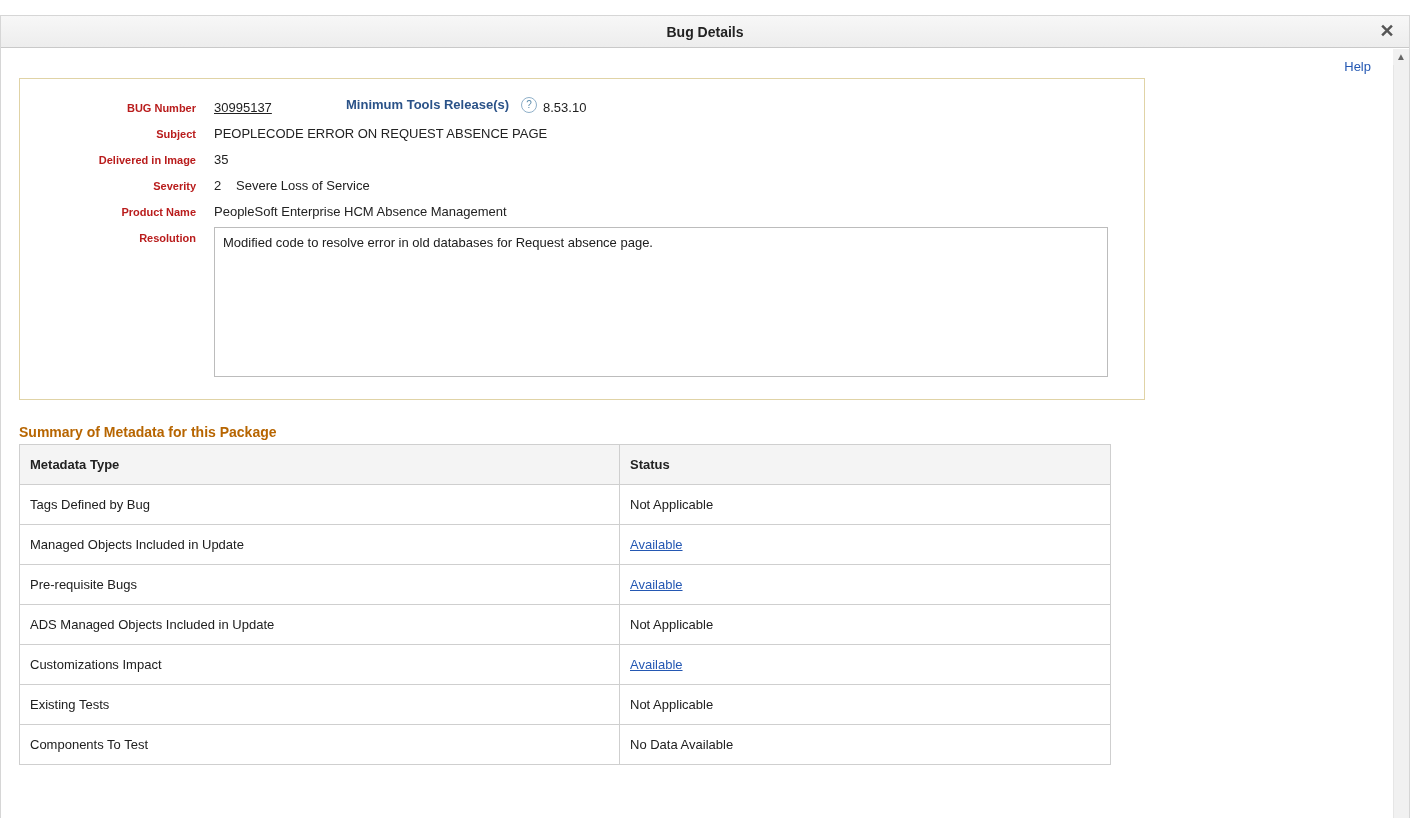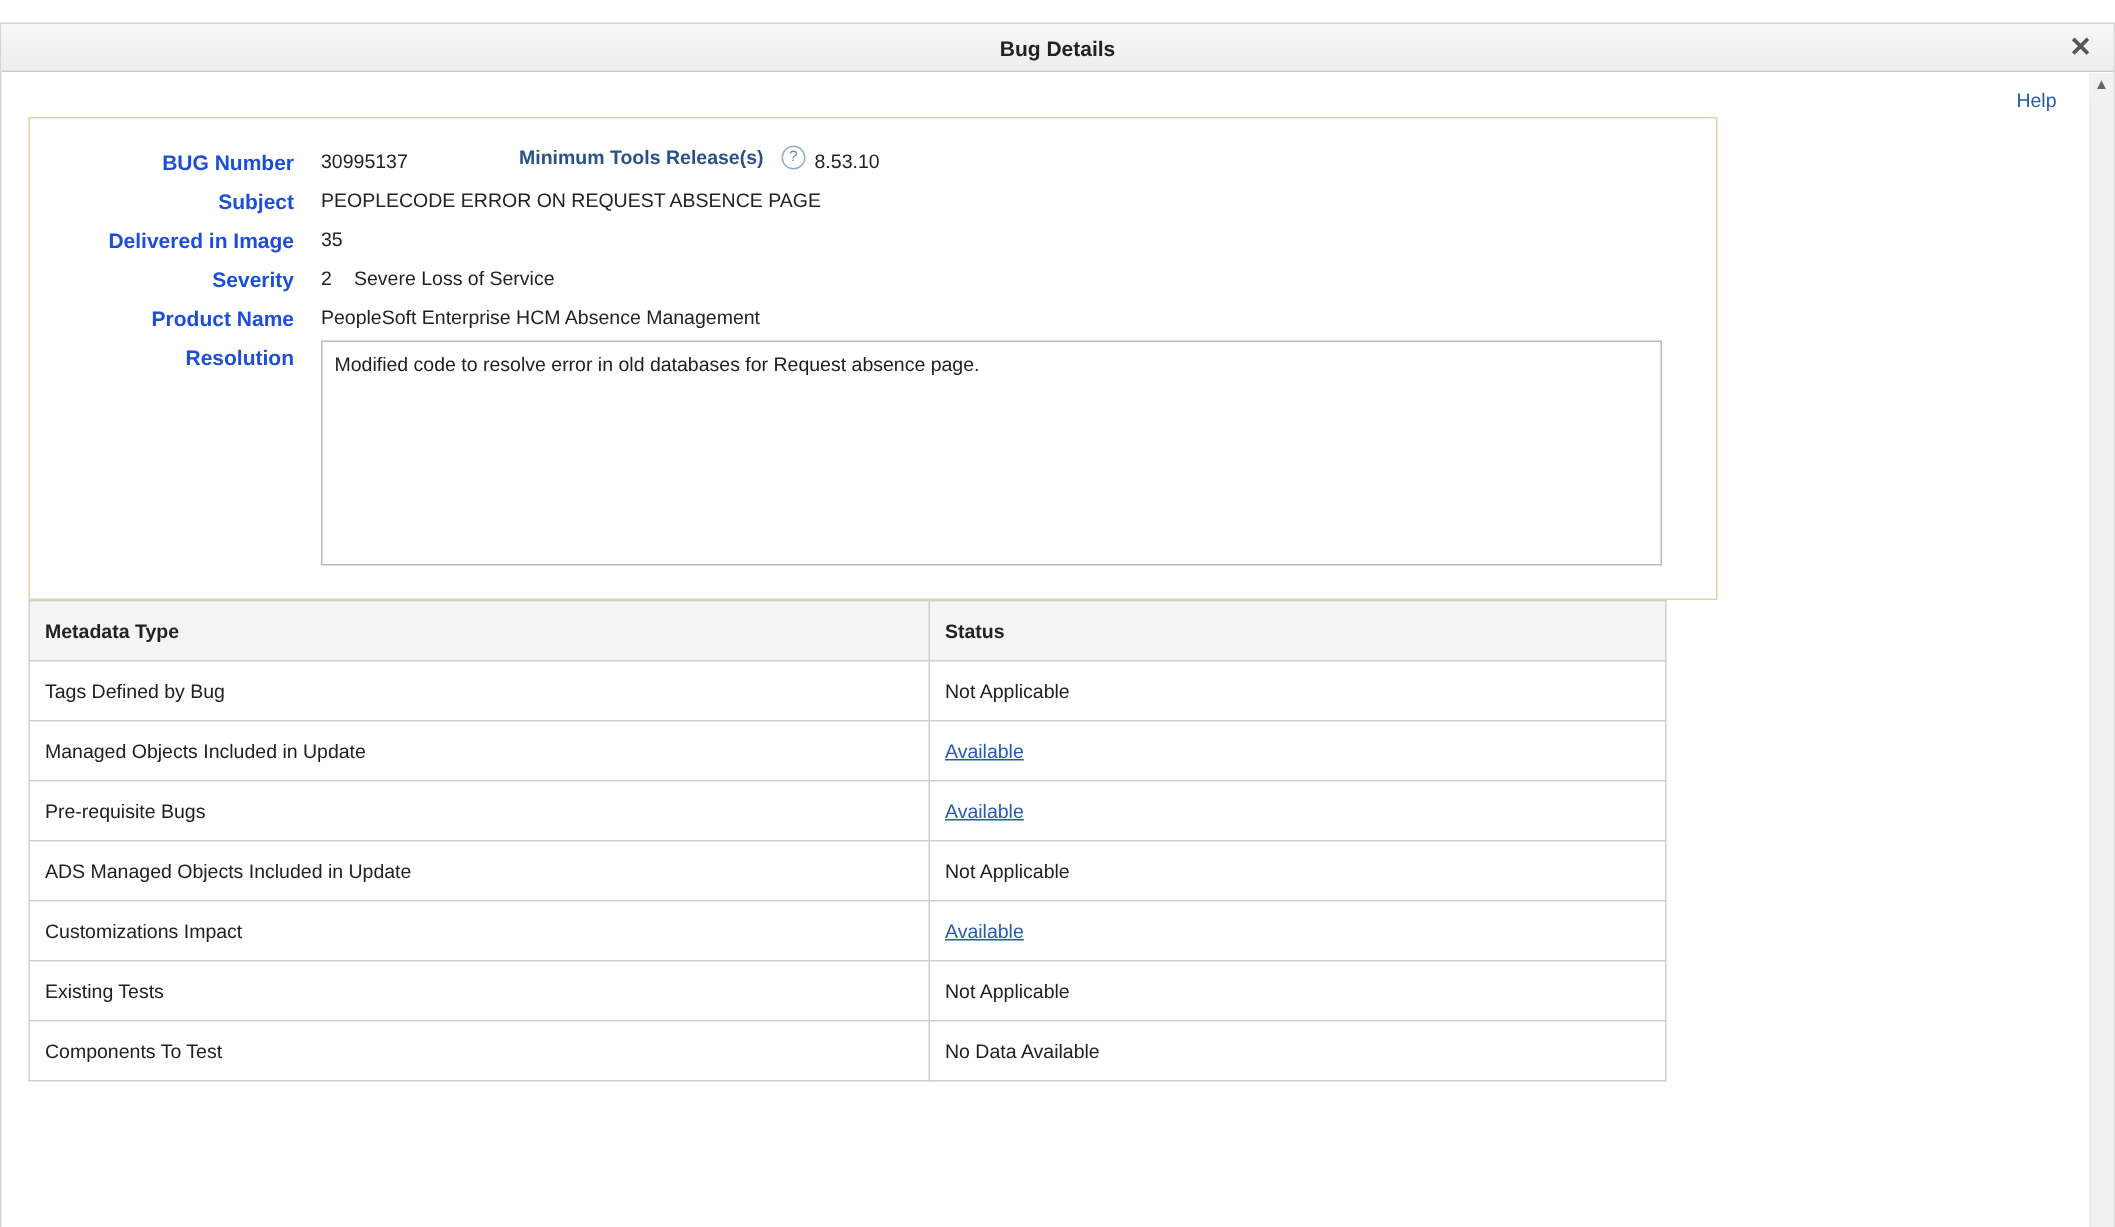--- a/index.html
+++ b/index.html
@@ -7,21 +7,21 @@
   .outer { width: 1410px; height: 818px; position: relative; background: #fff; margin: 15px auto; border: 1px solid #d6d6d6; }
   .title-bar { height: 32px; line-height: 32px; background: linear-gradient(#f7f7f7, #ededed); border-bottom: 1px solid #c9c9c9; position: relative; text-align: center; font-weight: 700; font-size: 14px; color: #222; }
   .close-x { position: absolute; right: 6px; top: 0; width: 32px; height: 32px; line-height: 30px; text-align: center; font-size: 18px; color: #555; cursor: pointer; }
   .scroll-body { position: absolute; left: 0; right: 16px; top: 33px; bottom: 0; overflow: hidden; padding: 0 18px 18px 18px; }
   .scrollbar-track { position: absolute; right: 0; top: 33px; bottom: 0; width: 16px; background: #f1f1f1; border-left: 1px solid #e6e6e6; }
   .scrollbar-arrow-up { position: absolute; right: 0; top: 0; width: 16px; height: 16px; text-align: center; font-size: 10px; line-height: 16px; color: #666; background: #f1f1f1; cursor: pointer; }
   .help-row { text-align: right; padding: 10px 4px 4px 0; }
   .help-link { color: #2458b3; font-size: 13px; text-decoration: none; cursor: pointer; text-align: center; }
   .field-box { border: 1px solid #e0d3a6; background: #fff; padding: 14px 18px 18px 18px; width: 1126px; }
   .row { display: flex; align-items: flex-start; margin: 4px 0; }
-  .label { width: 176px; text-align: right; padding-right: 18px; color: #1d4ed8; font-weight: 700; font-size: 14px; line-height: 22px; }
+  .label { width: 176px; text-align: right; padding-right: 18px; color: #b91c1c; font-weight: 700; font-size: 11px; line-height: 22px; }
   .val { flex: none; color: #222; line-height: 22px; }
   .min-tools-lbl { color: #2a5288; font-weight: 700; padding-left: 40px; padding-right: 6px; }
   .help-icon { display: inline-block; width: 16px; height: 16px; border: 1px solid #8fb0c9; border-radius: 50%; color: #5a8bab; font-size: 10px; line-height: 14px; text-align: center; vertical-align: middle; margin: 0 6px 3px 6px; cursor: pointer; }
   .resolution-box { border: 1px solid #bcbcbc; width: 894px; height: 150px; padding: 6px 8px; font-size: 13px; line-height: 18px; color: #202020; background: #fff; }
   .section-head { color: #b76500; font-weight: 700; font-size: 14px; margin: 24px 0 4px 0; }
   .meta-table { border-collapse: collapse; width: 1092px; }
   .meta-table th, .meta-table td { border: 1px solid #cfcfcf; padding: 12px 10px; text-align: left; font-size: 13px; }
   .meta-table th { background: #f4f4f4; font-weight: 700; color: #222; }
   .meta-table td.col1 { width: 600px; }
   .meta-table td.col2 { }
@@ -44,21 +44,21 @@
   <div class="scroll-body">
 
     <div class="help-row">
       <a class="help-link">Help</a>
     </div>
 
     <div class="field-box">
 
       <div class="row">
         <div class="label">BUG Number</div>
-        <div class="val" style="width:92px;">30995137</div>
+        <div class="val" style="width:92px;text-decoration:underline;">30995137</div>
         <span class="min-tools-lbl">Minimum Tools Release(s)</span>
         <span class="help-icon">?</span>
         <span class="val">8.53.10</span>
       </div>
 
       <div class="row">
         <div class="label">Subject</div>
         <div class="val">PEOPLECODE ERROR ON REQUEST ABSENCE PAGE</div>
       </div>
 
@@ -78,20 +78,21 @@
         <div class="val">PeopleSoft Enterprise HCM Absence Management</div>
       </div>
 
       <div class="row">
         <div class="label">Resolution</div>
         <div class="resolution-box">Modified code to resolve error in old databases for Request absence page.</div>
       </div>
 
     </div>
 
+    <div class="section-head">Summary of Metadata for this Package</div>
 
     <table class="meta-table">
       <thead>
         <tr>
           <th>Metadata Type</th>
           <th>Status</th>
         </tr>
       </thead>
       <tbody id="meta-body">
       <tr>

